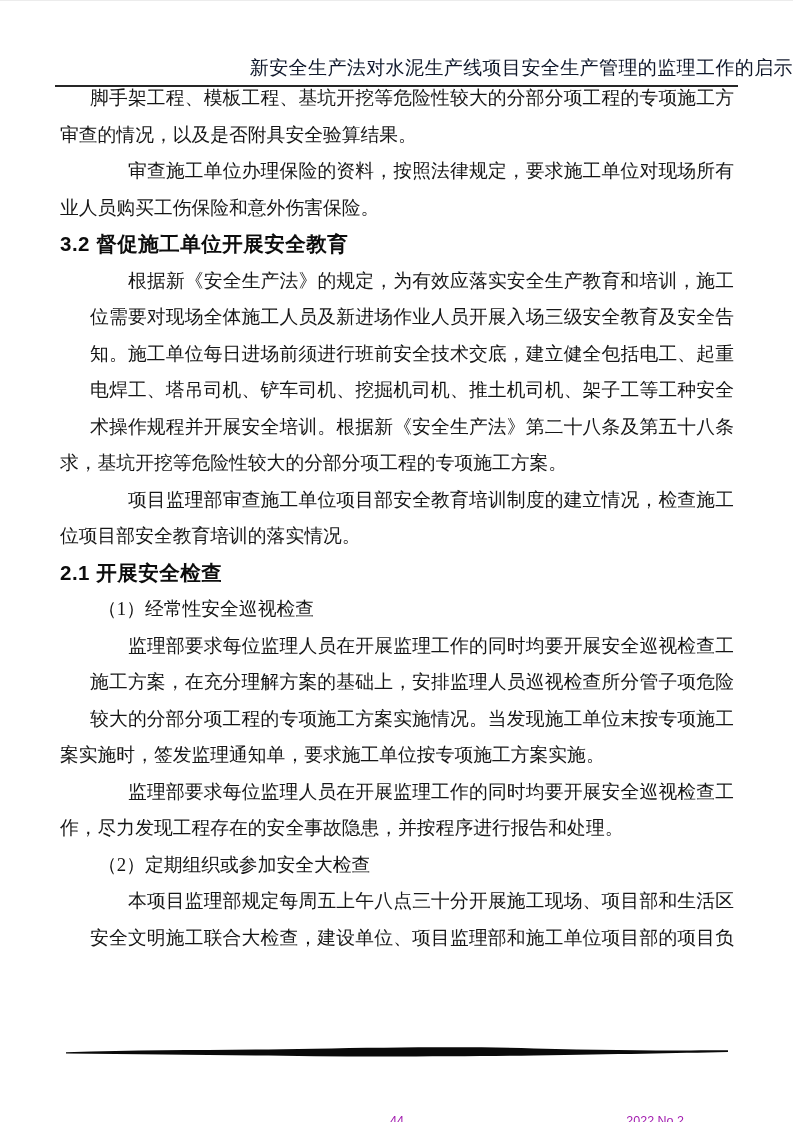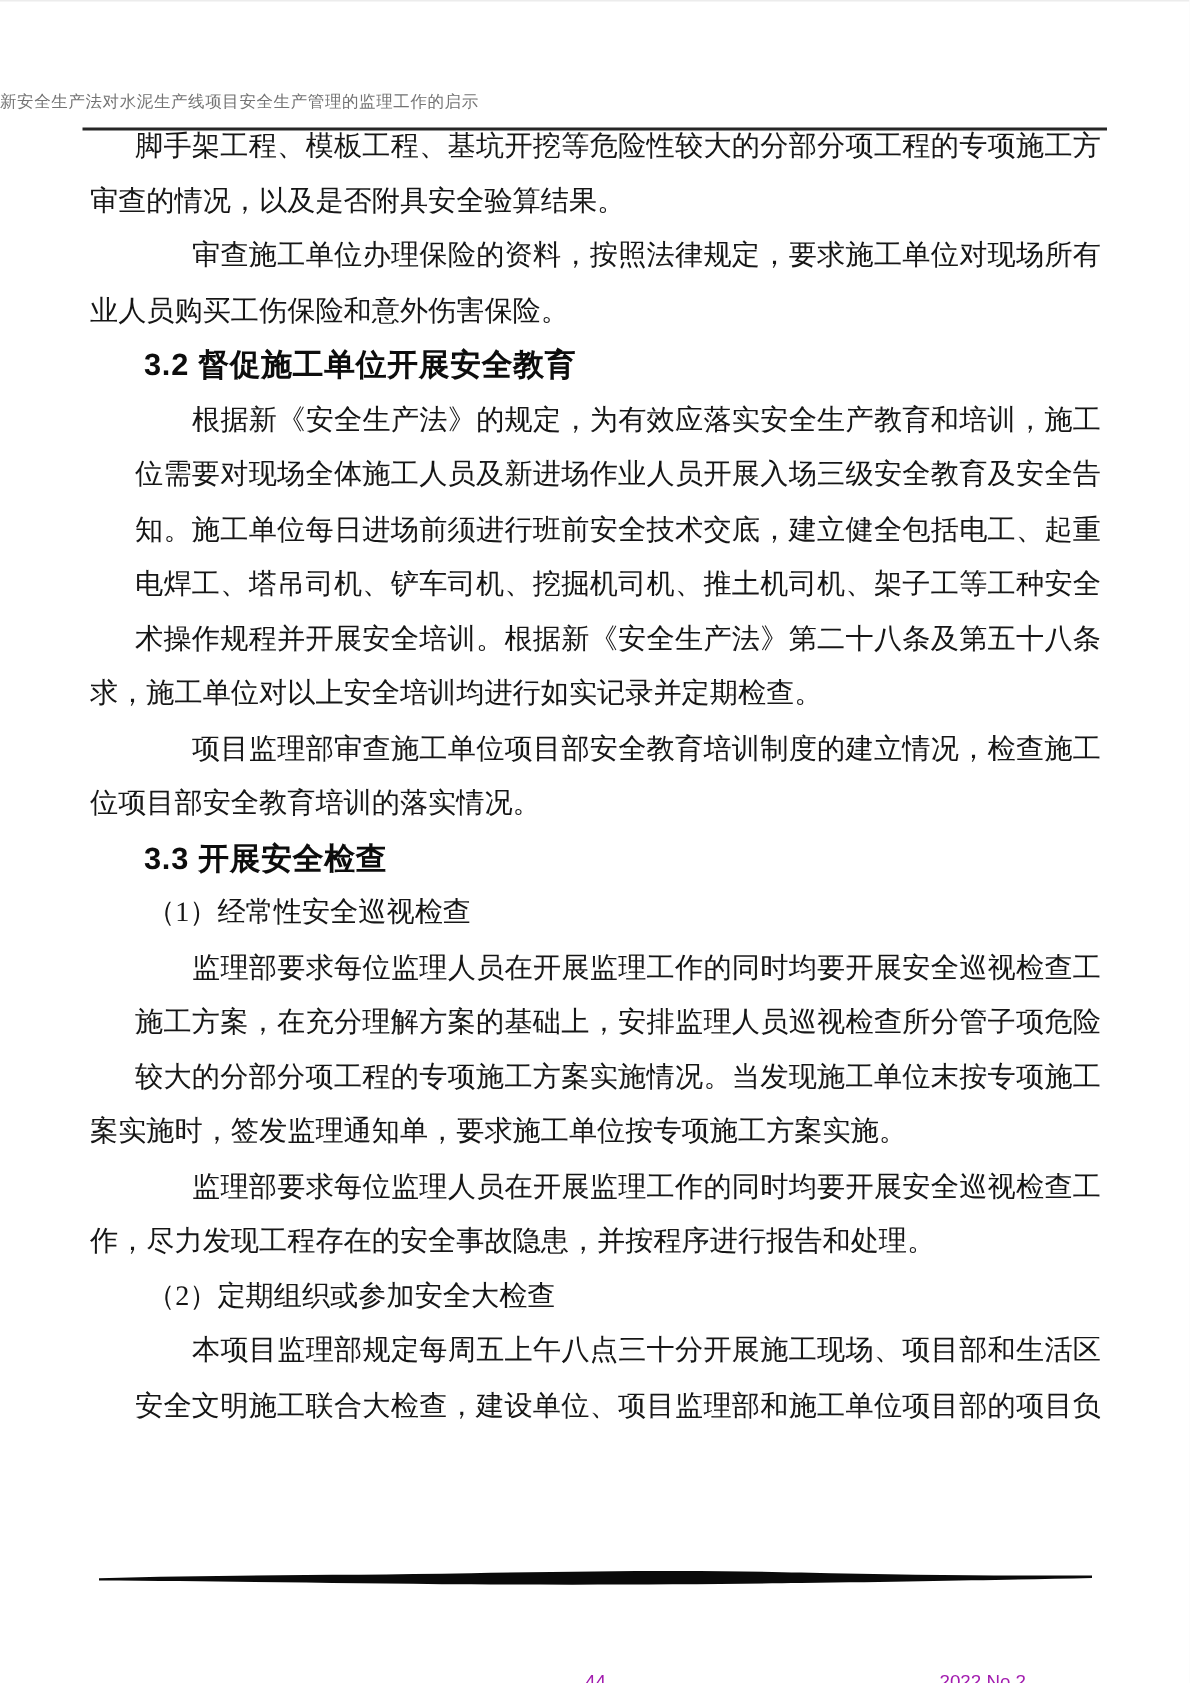--- a/index.html
+++ b/index.html
@@ -13,24 +13,24 @@
     width:793px;height:1122px;
     background:#ffffff;
     overflow:hidden;
   }
   .page-top-edge{
     position:absolute;top:0;left:0;width:793px;height:1px;
     background:#ececec;
   }
   .running-header{
     position:absolute;top:57px;left:0;width:793px;
-    text-align:left;
-    font-size:11px;line-height:22px;
+    text-align:right;
+    font-size:19px;line-height:22px;
     letter-spacing:0.4px;
-    color:#737373;
+    color:#0f172a;
     font-family:"Liberation Serif","DejaVu Serif",serif;
   }
   .header-rule{
     position:absolute;top:85px;left:55px;width:683px;height:0;
     border-top:2px solid #262626;
   }
   .body-text{
     position:absolute;top:80px;left:60px;width:674px;
     color:#161616;
   }
@@ -44,21 +44,20 @@
   }
   .line.fill{text-align-last:justify;white-space:normal;margin-left:30px;}
   .line.indent{text-indent:38px;}
   .line.heading{
     font-family:"Liberation Sans","DejaVu Sans",sans-serif;
     font-weight:bold;
     font-size:20.5px;
     letter-spacing:0.5px;
     text-align:left;text-align-last:left;
     color:#0d0d0d;
-    margin-left:36px;
   }
   .footer-bar{
     position:absolute;top:1044px;left:64px;width:666px;height:16px;
   }
   .footer-row{
     position:absolute;top:1112px;left:60px;width:674px;height:18px;
     line-height:18px;
     font-family:"Liberation Sans","DejaVu Sans",sans-serif;
     font-size:12.5px;color:#a21caf;
   }
@@ -83,24 +82,24 @@
     <div class="line fill">脚手架工程、模板工程、基坑开挖等危险性较大的分部分项工程的专项施工方案</div>
     <div class="line">审查的情况，以及是否附具安全验算结果。</div>
     <div class="line fill indent">审查施工单位办理保险的资料，按照法律规定，要求施工单位对现场所有作</div>
     <div class="line">业人员购买工伤保险和意外伤害保险。</div>
     <div class="line heading">3.2 督促施工单位开展安全教育</div>
     <div class="line fill indent">根据新《安全生产法》的规定，为有效应落实安全生产教育和培训，施工单</div>
     <div class="line fill">位需要对现场全体施工人员及新进场作业人员开展入场三级安全教育及安全告</div>
     <div class="line fill">知。施工单位每日进场前须进行班前安全技术交底，建立健全包括电工、起重工、</div>
     <div class="line fill">电焊工、塔吊司机、铲车司机、挖掘机司机、推土机司机、架子工等工种安全技</div>
     <div class="line fill">术操作规程并开展安全培训。根据新《安全生产法》第二十八条及第五十八条要</div>
-    <div class="line">求，施工单位对以上安全培训均进行如实记录并定期检查。</div>
+    <div class="line">求，基坑开挖等危险性较大的分部分项工程的专项施工方案。</div>
     <div class="line fill indent">项目监理部审查施工单位项目部安全教育培训制度的建立情况，检查施工单</div>
     <div class="line">位项目部安全教育培训的落实情况。</div>
-    <div class="line heading">3.3 开展安全检查</div>
+    <div class="line heading">2.1 开展安全检查</div>
     <div class="line indent">（1）经常性安全巡视检查</div>
     <div class="line fill indent">监理部要求每位监理人员在开展监理工作的同时均要开展安全巡视检查工</div>
     <div class="line fill">施工方案，在充分理解方案的基础上，安排监理人员巡视检查所分管子项危险性</div>
     <div class="line fill">较大的分部分项工程的专项施工方案实施情况。当发现施工单位末按专项施工方</div>
     <div class="line">案实施时，签发监理通知单，要求施工单位按专项施工方案实施。</div>
     <div class="line fill indent">监理部要求每位监理人员在开展监理工作的同时均要开展安全巡视检查工</div>
     <div class="line">作，尽力发现工程存在的安全事故隐患，并按程序进行报告和处理。</div>
     <div class="line indent">（2）定期组织或参加安全大检查</div>
     <div class="line fill indent">本项目监理部规定每周五上午八点三十分开展施工现场、项目部和生活区的</div>
     <div class="line fill">安全文明施工联合大检查，建设单位、项目监理部和施工单位项目部的项目负责</div>

